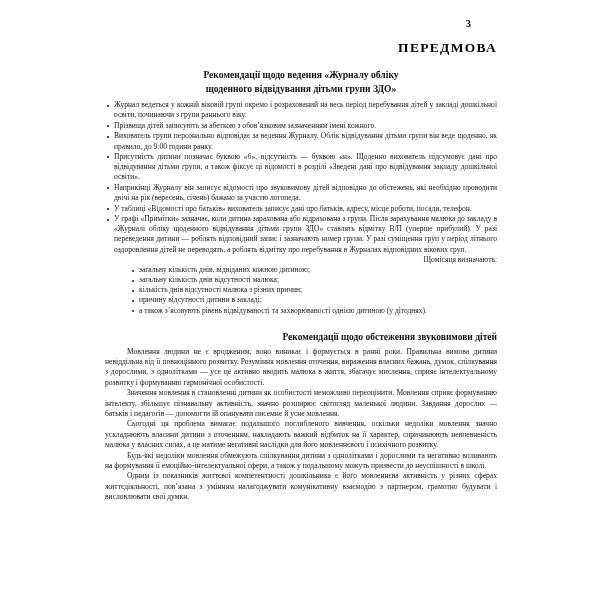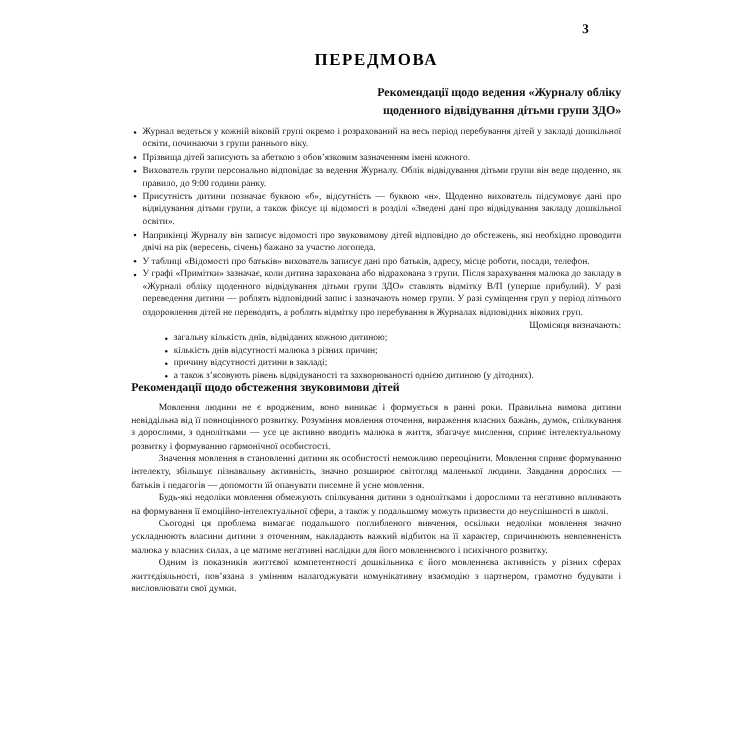--- a/index.html
+++ b/index.html
@@ -36,47 +36,47 @@
   }
 
   .content {
     position: absolute;
     left: 105px;
     top: 40px;
     width: 392px;
   }
 
   .doc-title {
-    text-align: center;
+    text-align: right;
     font-size: 13.5px;
     font-weight: bold;
     letter-spacing: 1.3px;
     color: #000;
     margin: 0 0 12px 0;
   }
 
   .section-title {
-    text-align: right;
+    text-align: center;
     font-size: 9.6px;
     font-weight: bold;
     line-height: 1.42;
     color: #111;
     margin: 0 0 5px 0;
   }
 
   .section-title .ln {
     display: block;
   }
 
   .section-title-2 {
-    text-align: left;
+    text-align: right;
     font-size: 9.5px;
     font-weight: bold;
     color: #111;
-    margin: 0 0 5px 0;
+    margin: 16px 0 5px 0;
   }
 
   ul.bullets {
     list-style: none;
     margin: 0;
     padding: 0;
   }
 
   ul.bullets > li {
     position: relative;
@@ -167,27 +167,28 @@
       <li>Присутність дитини позначає буквою «б», відсутність — буквою «н». Щоденно вихователь підсумовує дані про відвідування дітьми групи, а також фіксує ці відомості в розділі «Зведені дані про відвідування закладу дошкільної освіти».</li>
       <li>Наприкінці Журналу він записує відомості про звуковимову дітей відповідно до обстежень, які необхідно проводити двічі на рік (вересень, січень) бажано за участю логопеда.</li>
       <li>У таблиці «Відомості про батьків» вихователь записує дані про батьків, адресу, місце роботи, посади, телефон.</li>
       <li>У графі «Примітки» зазначає, коли дитина зарахована або відрахована з групи. Після зарахування малюка до закладу в «Журналі обліку щоденного відвідування дітьми групи ЗДО» ставлять відмітку В/П (уперше прибулий). У разі переведення дитини — роблять відповідний запис і зазначають номер групи. У разі суміщення груп у період літнього оздоровлення дітей не переводять, а роблять відмітку про перебування в Журналах відповідних вікових груп.</li>
     </ul>
 
     <p class="plain-line">Щомісяця визначають:</p>
 
     <ul class="subbullets">
       <li>загальну кількість днів, відвіданих кожною дитиною;</li>
+      <li>загальну кількість днів відсутності малюка;</li>
       <li>кількість днів відсутності малюка з різних причин;</li>
       <li>причину відсутності дитини в закладі;</li>
       <li>а також з’ясовують рівень відвідуваності та захворюваності однією дитиною (у дітоднях).</li>
     </ul>
 
     <h2 class="section-title-2">Рекомендації щодо обстеження звуковимови дітей</h2>
 
     <p class="para">Мовлення людини не є вродженим, воно виникає і формується в ранні роки. Правильна вимова дитини невіддільна від її повноцінного розвитку. Розуміння мовлення оточення, вираження власних бажань, думок, спілкування з дорослими, з однолітками — усе це активно вводить малюка в життя, збагачує мислення, сприяє інтелектуальному розвитку і формуванню гармонічної особистості.</p>
     <p class="para">Значення мовлення в становленні дитини як особистості неможливо переоцінити. Мовлення сприяє формуванню інтелекту, збільшує пізнавальну активність, значно розширює світогляд маленької людини. Завдання дорослих — батьків і педагогів — допомогти їй опанувати писемне й усне мовлення.</p>
+    <p class="para">Сьогодні ця проблема вимагає подальшого поглибленого вивчення, оскільки недоліки мовлення значно ускладнюють власини дитини з оточенням, накладають важкий відбиток на її характер, спричинюють невпевненість малюка у власних силах, а це матиме негативні наслідки для його мовленнєвого і психічного розвитку.</p>
     <p class="para">Будь-які недоліки мовлення обмежують спілкування дитини з однолітками і дорослими та негативно впливають на формування її емоційно-інтелектуальної сфери, а також у подальшому можуть призвести до неуспішності в школі.</p>
-    <p class="para">Сьогодні ця проблема вимагає подальшого поглибленого вивчення, оскільки недоліки мовлення значно ускладнюють власини дитини з оточенням, накладають важкий відбиток на її характер, спричинюють невпевненість малюка у власних силах, а це матиме негативні наслідки для його мовленнєвого і психічного розвитку.</p>
     <p class="para">Одним із показників життєвої компетентності дошкільника є його мовленнєва активність у різних сферах життєдіяльності, пов’язана з умінням налагоджувати комунікативну взаємодію з партнером, грамотно будувати і висловлювати свої думки.</p>
 
   </div>
 </div>
 
 </body></html>

